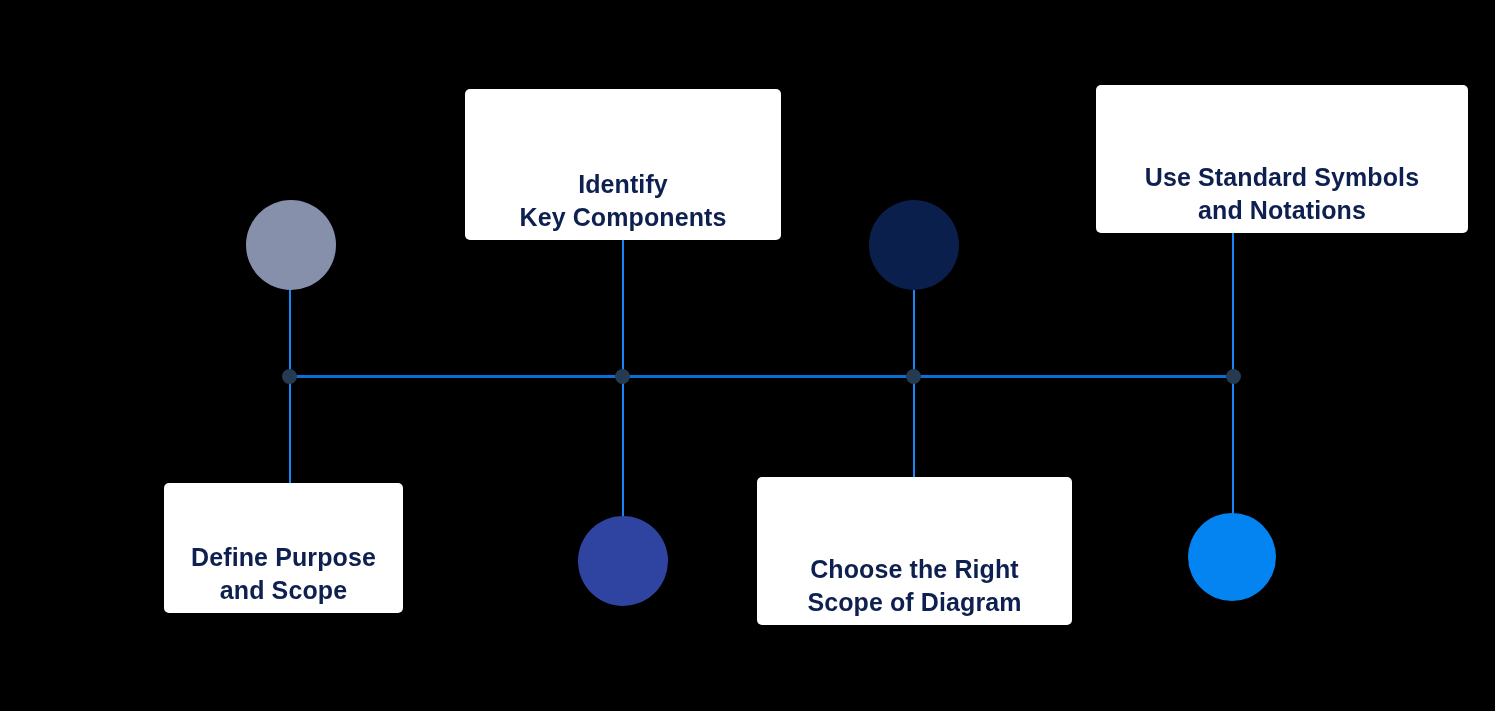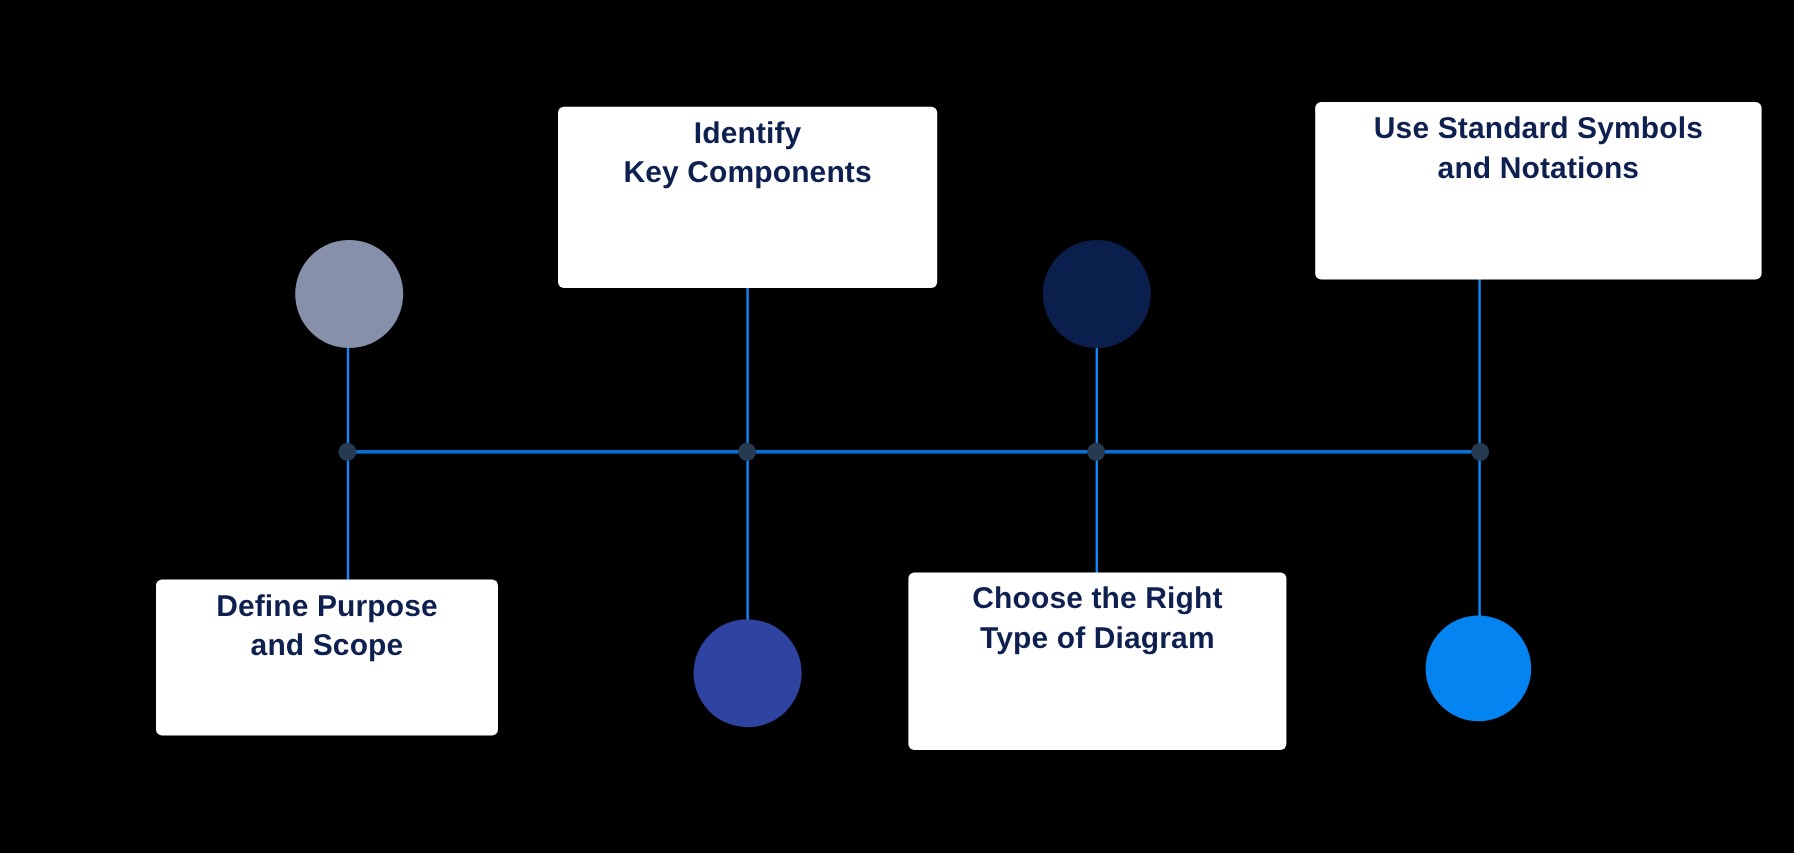--- a/index.html
+++ b/index.html
@@ -44,21 +44,21 @@
     position: absolute;
     border-radius: 50%;
   }
 
   
   .label-card {
     position: absolute;
     background: #ffffff;
     border-radius: 5px;
     display: flex;
-    align-items: flex-start;
+    align-items: flex-end;
     justify-content: center;
     text-align: center;
     box-sizing: border-box;
     padding: 6px 14px;
   }
   .label-card .card-text {
     color: #0e2050;
     font-weight: bold;
     font-size: 25px;
     line-height: 1.32;
@@ -90,33 +90,33 @@
   <div class="axis-node" style="left:1226px; top:369px;"></div>
 
   <div class="milestone-circle" style="left:246px; top:200px; width:90px; height:90px; background:#8690ab;"></div>
 
   <div class="milestone-circle" style="left:578px; top:516px; width:90px; height:90px; background:#2f44a0;"></div>
 
   <div class="milestone-circle" style="left:869px; top:200px; width:90px; height:90px; background:#0a1f4c;"></div>
 
   <div class="milestone-circle" style="left:1188px; top:513px; width:88px; height:88px; background:#0484f0;"></div>
 
-  <div class="label-card" style="left:130px; top:483px; width:285px; height:130px;">
+  <div class="label-card" style="left:164px; top:483px; width:239px; height:130px;">
     <span class="card-text">Define Purpose
 and Scope</span>
   </div>
 
   <div class="label-card" style="left:465px; top:89px; width:316px; height:151px;">
     <span class="card-text">Identify
 Key Components</span>
   </div>
 
   <div class="label-card" style="left:757px; top:477px; width:315px; height:148px;">
     <span class="card-text">Choose the Right
-Type of Diagram</span>
+Scope of Diagram</span>
   </div>
 
   <div class="label-card" style="left:1048px; top:85px; width:372px; height:148px;margin-left:48px;">
     <span class="card-text">Use Standard Symbols
 and Notations</span>
   </div>
 
 </div>
 
 </body></html>

